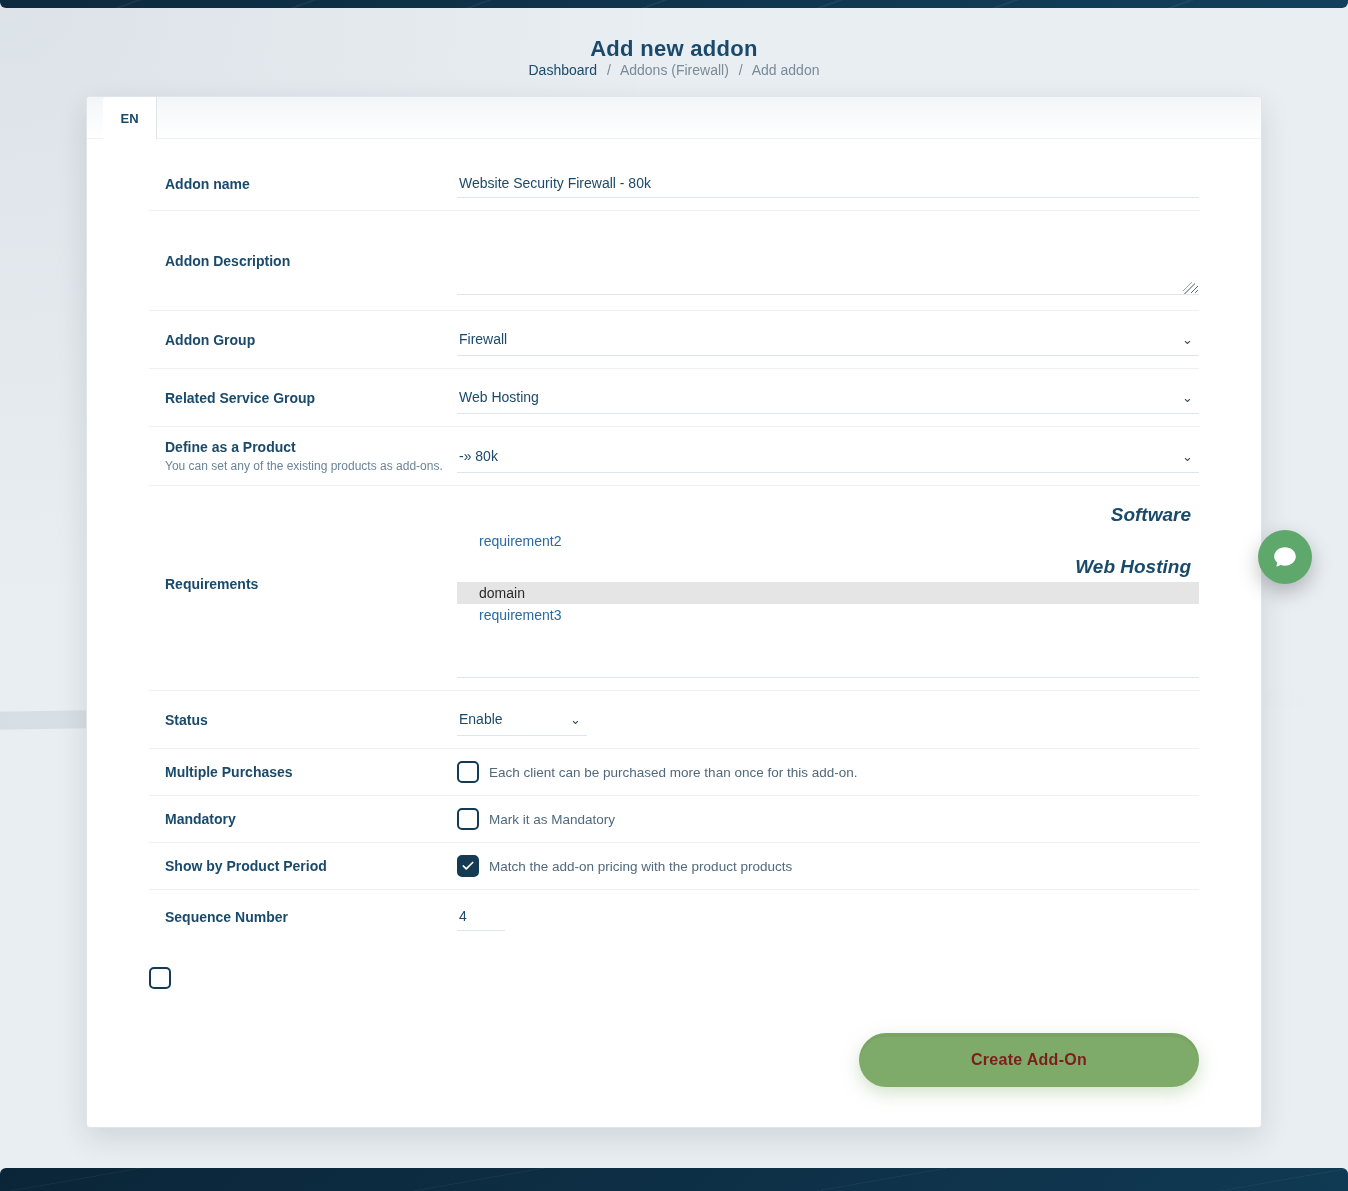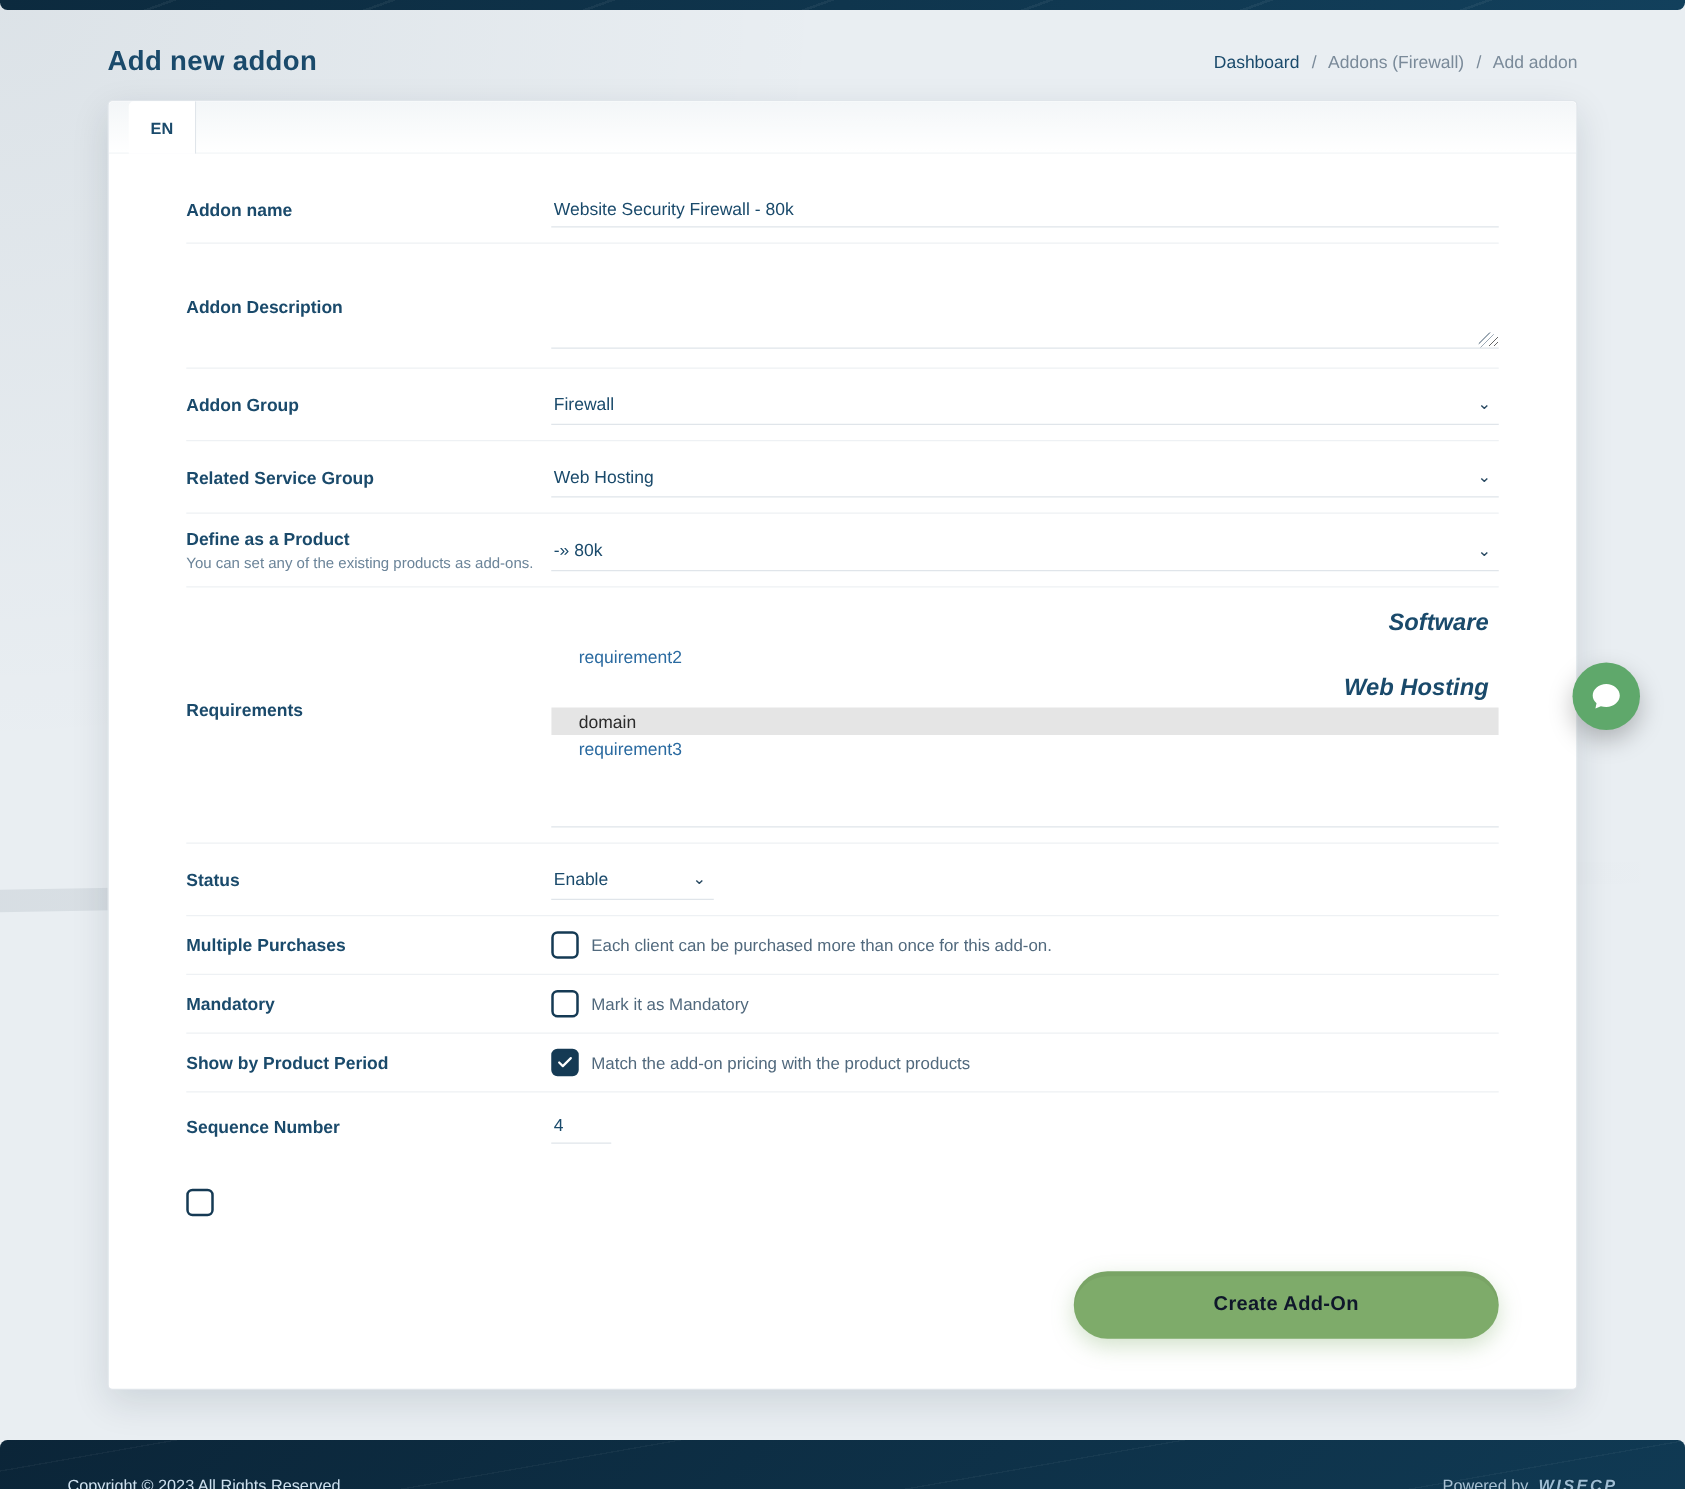--- a/index.html
+++ b/index.html
@@ -59,20 +59,21 @@
   .container {
     width: 1176px;
     margin: 0 auto;
     position: relative;
   }
   .header-row {
     display: flex;
     align-items: center;
     justify-content: space-between;
     padding: 28px 0 18px;
+    flex-direction: column;
   }
   .page-title {
     font-size: 22px;
     font-weight: 700;
     color: var(--blue-text);
     letter-spacing: .3px;
   }
   .breadcrumb {
     font-size: 14px;
     color: var(--muted);
@@ -121,20 +122,21 @@
     align-items: center;
   }
   .row.no-border { border-bottom: none; }
   .label-col {
     width: 292px;
     flex: 0 0 292px;
     color: var(--blue-text);
     font-weight: 600;
     font-size: 14px;
     padding-right: 10px;
+    margin-left: 16px;
   }
   .label-col .sub {
     display: block;
     font-weight: 400;
     font-size: 12px;
     color: #6b8499;
     margin-top: 4px;
   }
   .field-col {
     flex: 1 1 auto;
@@ -277,21 +279,21 @@
     font-size: 13px;
   }
   
   .submit-row {
     display: flex;
     justify-content: flex-end;
     padding: 44px 0 0;
   }
   .btn-green {
     background: var(--green);
-    color: #0f172a;
+    color: #7f1d1d;
     border: none;
     border-radius: 30px;
     padding: 18px 0;
     width: 340px;
     font-size: 16px;
     font-weight: 700;
     letter-spacing: .3px;
     cursor: pointer;
     box-shadow: 0 4px 0 rgba(0,0,0,0.04) inset, 0 6px 18px rgba(126,171,106,0.35);
   }

